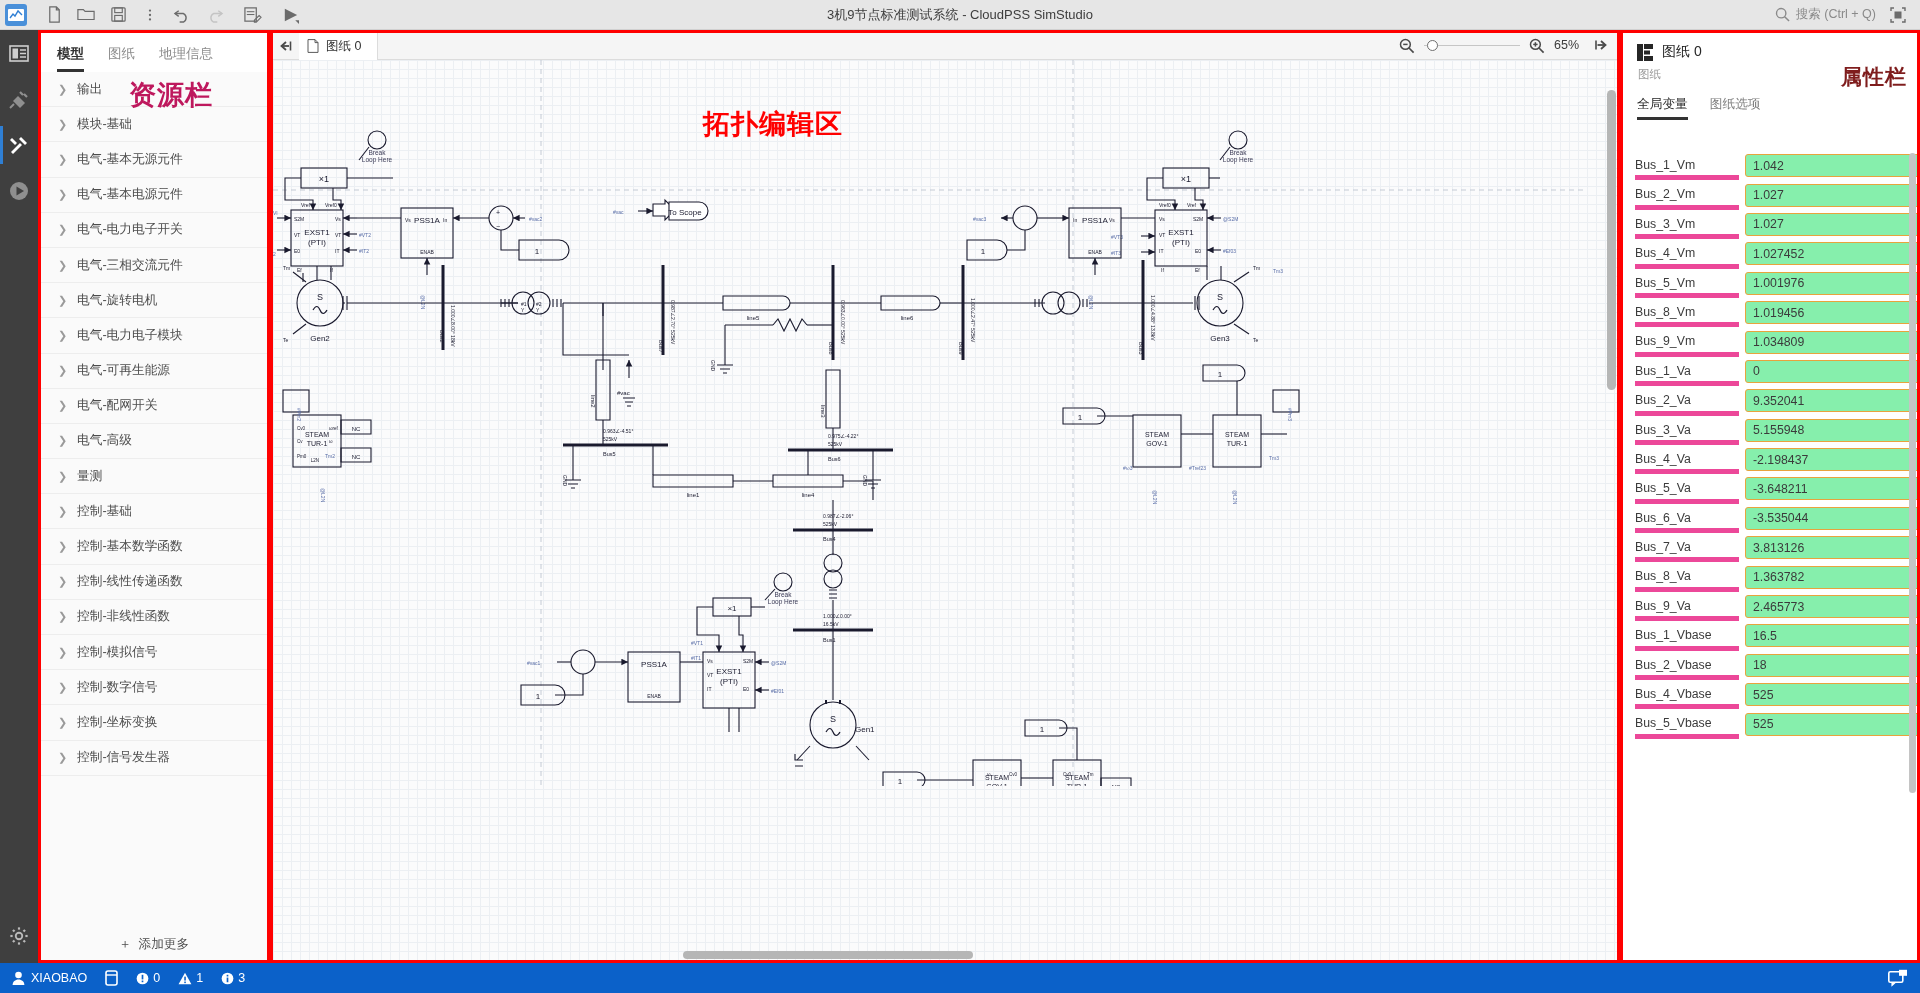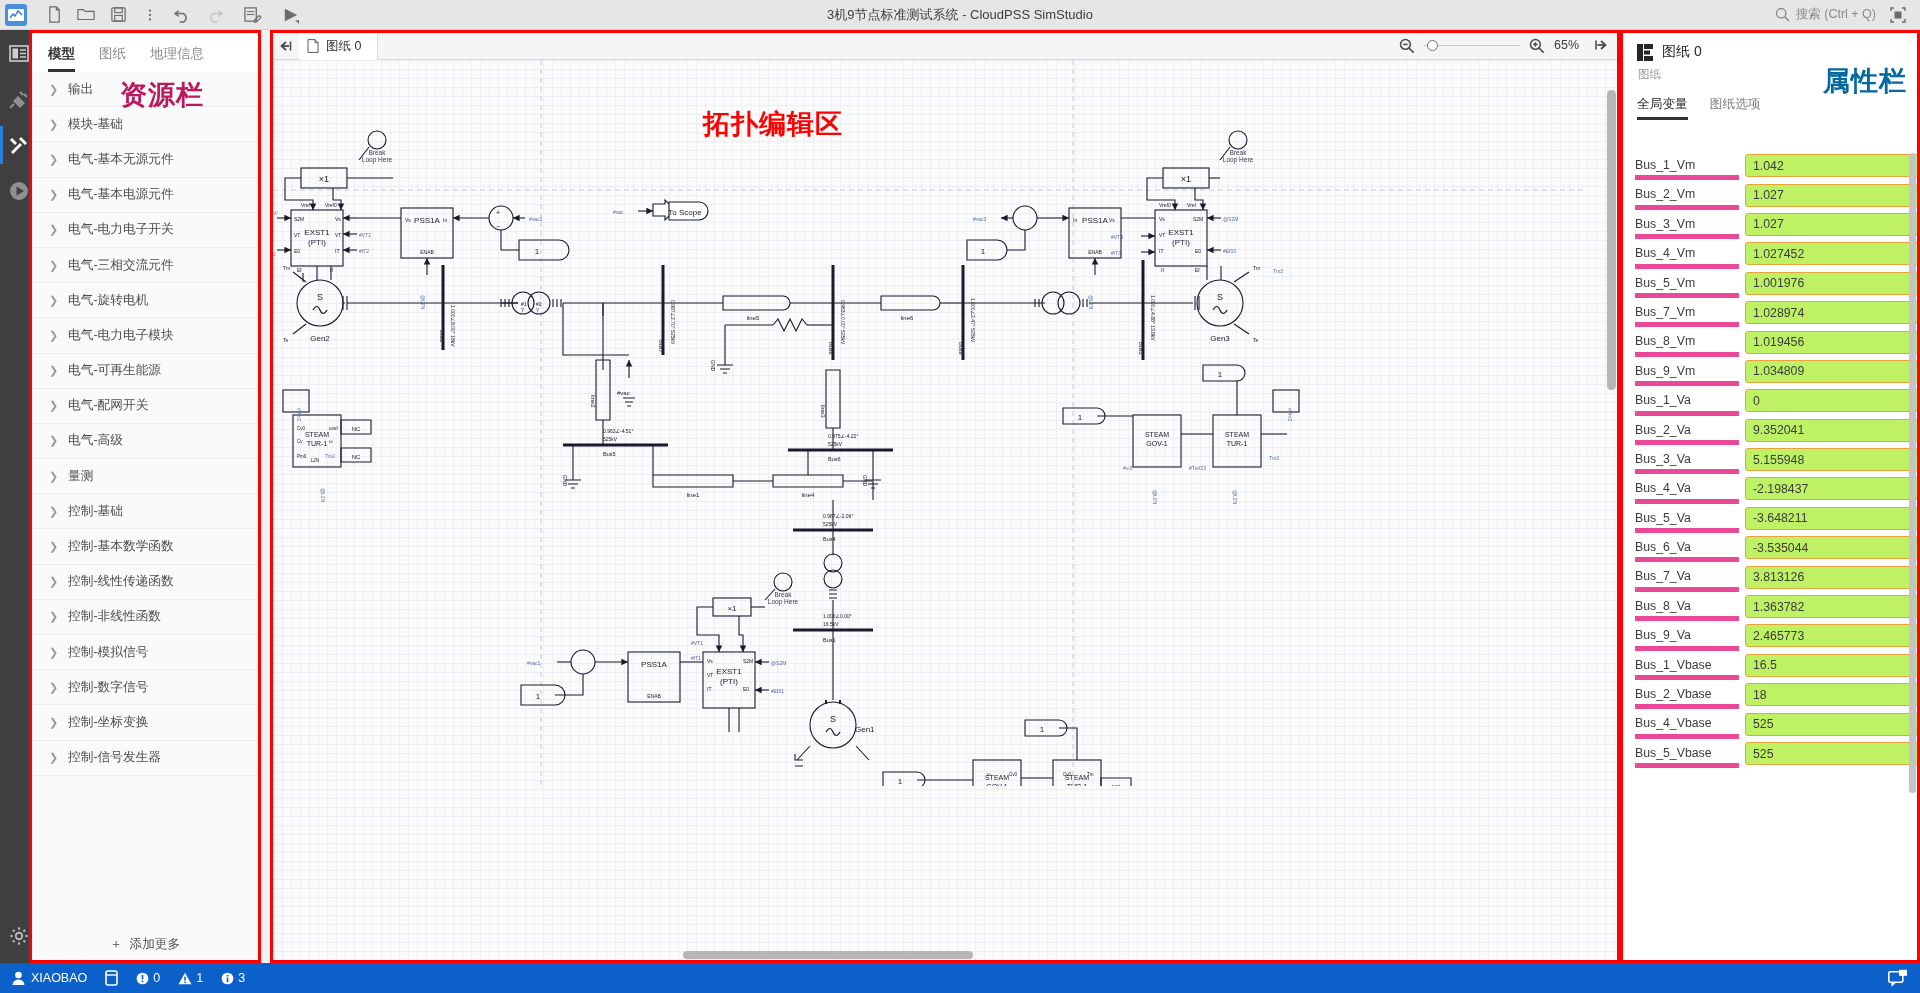--- a/index.html
+++ b/index.html
@@ -43,21 +43,21 @@
     position: relative; width: 38px; height: 46px;
     display: flex; align-items: center; justify-content: center; cursor: pointer;
   }
   .rail-item.active::before {
     content: ""; position: absolute; left: 0; top: 4px; bottom: 4px; width: 3px; background: #2f7fd4;
   }
   .rail-bottom { position: absolute; bottom: 4px; left: 0; width: 38px; }
 
   
   .respanel {
-    position: absolute; left: 29px; top: 30px; width: 232px; bottom: 30px;
+    position: absolute; left: 38px; top: 30px; width: 232px; bottom: 30px;
     background: #fafafa; border: 3px solid #ff0000;
     display: flex; flex-direction: column; overflow: hidden;
   }
   .res-tabs { display: flex; gap: 24px; padding: 12px 16px 0 16px; background: #fff; flex: none; }
   .res-tab { font-size: 13.5px; color: #8c8c8c; padding-bottom: 9px; cursor: pointer; position: relative; }
   .res-tab.active { color: #333; font-weight: bold; }
   .res-tab.active::after {
     content:""; position:absolute; left:0; right:0; bottom:0; height:3px; background:#333;
   }
   .res-overlay {
@@ -129,37 +129,37 @@
   
   .proppanel {
     position: absolute; right: 0; top: 30px; width: 300px; bottom: 30px;
     background: #fff; border: 3px solid #ff0000; overflow: hidden;
   }
   .pp-head { padding: 10px 14px 0 14px; position: relative; }
   .pp-title { display: flex; align-items: center; gap: 9px; font-size: 14px; color: #262626; }
   .pp-sub { font-size: 11.5px; color: #9a9a9a; margin-top: 6px; margin-left: 1px; }
   .pp-overlay {
     position: absolute; right: 10px; top: 30px;
-    font-size: 27px; color: #0369a1; font-weight: bold; letter-spacing: 1px; pointer-events:none;
+    font-size: 21px; color: #7f1d1d; font-weight: bold; letter-spacing: 1px; pointer-events:none;
   }
   .pp-tabs { display: flex; gap: 22px; padding: 14px 14px 0 14px; }
   .pp-tab { font-size: 12.7px; color: #7d7d7d; padding-bottom: 7px; position: relative; cursor: pointer; }
   .pp-tab.active { color: #262626; }
   .pp-tab.active::after { content:""; position:absolute; left:0; right:0; bottom:0; height:3px; background:#333; }
   .pp-list { position:absolute; left:0; right:0; top:118px; bottom:0; overflow:hidden; }
   .pp-row {
     display: flex; align-items: center; height: 29.4px; padding: 0 6px 0 12px; gap: 6px;
   }
   .pp-label {
     width: 104px; font-size: 12.3px; color: #3b3b3b; flex:none;
     border-bottom: 5px solid #ec4899; height: 29.4px; line-height: 29.4px; overflow:hidden; white-space:nowrap;
   }
   .pp-input {
     flex: 1; height: 23px; border: 1px solid #e8a33d; border-radius: 3px;
-    font-size: 12.3px; color: #3b3b3b; padding: 0 7px; background: #bef264;
+    font-size: 12.3px; color: #3b3b3b; padding: 0 7px; background: #86efac;
     font-family: "Liberation Sans", sans-serif;
   }
   .pp-scroll { position:absolute; right:1px; top:120px; width:7px; height:640px; background:#c4c4c4; border-radius:4px; cursor:pointer;}
 
   
   .statusbar {
     position: absolute; left: 0; bottom: 0; width: 1920px; height: 30px;
     background: #0b61c9; display: flex; align-items: center; gap: 18px; padding: 0 12px;
     color: #fff; font-size: 12.5px;
   }
@@ -870,24 +870,20 @@
         </div>
         <div class="pp-row">
           <div class="pp-label">Bus_4_Vm</div>
           <input class="pp-input" type="text" value="1.027452" style="">
         </div>
         <div class="pp-row">
           <div class="pp-label">Bus_5_Vm</div>
           <input class="pp-input" type="text" value="1.001976" style="">
         </div>
         <div class="pp-row">
-          <div class="pp-label">Bus_7_Vm</div>
-          <input class="pp-input" type="text" value="1.028974" style="">
-        </div>
-        <div class="pp-row">
           <div class="pp-label">Bus_8_Vm</div>
           <input class="pp-input" type="text" value="1.019456" style="">
         </div>
         <div class="pp-row">
           <div class="pp-label">Bus_9_Vm</div>
           <input class="pp-input" type="text" value="1.034809" style="">
         </div>
         <div class="pp-row">
           <div class="pp-label">Bus_1_Va</div>
           <input class="pp-input" type="text" value="0" style="">

